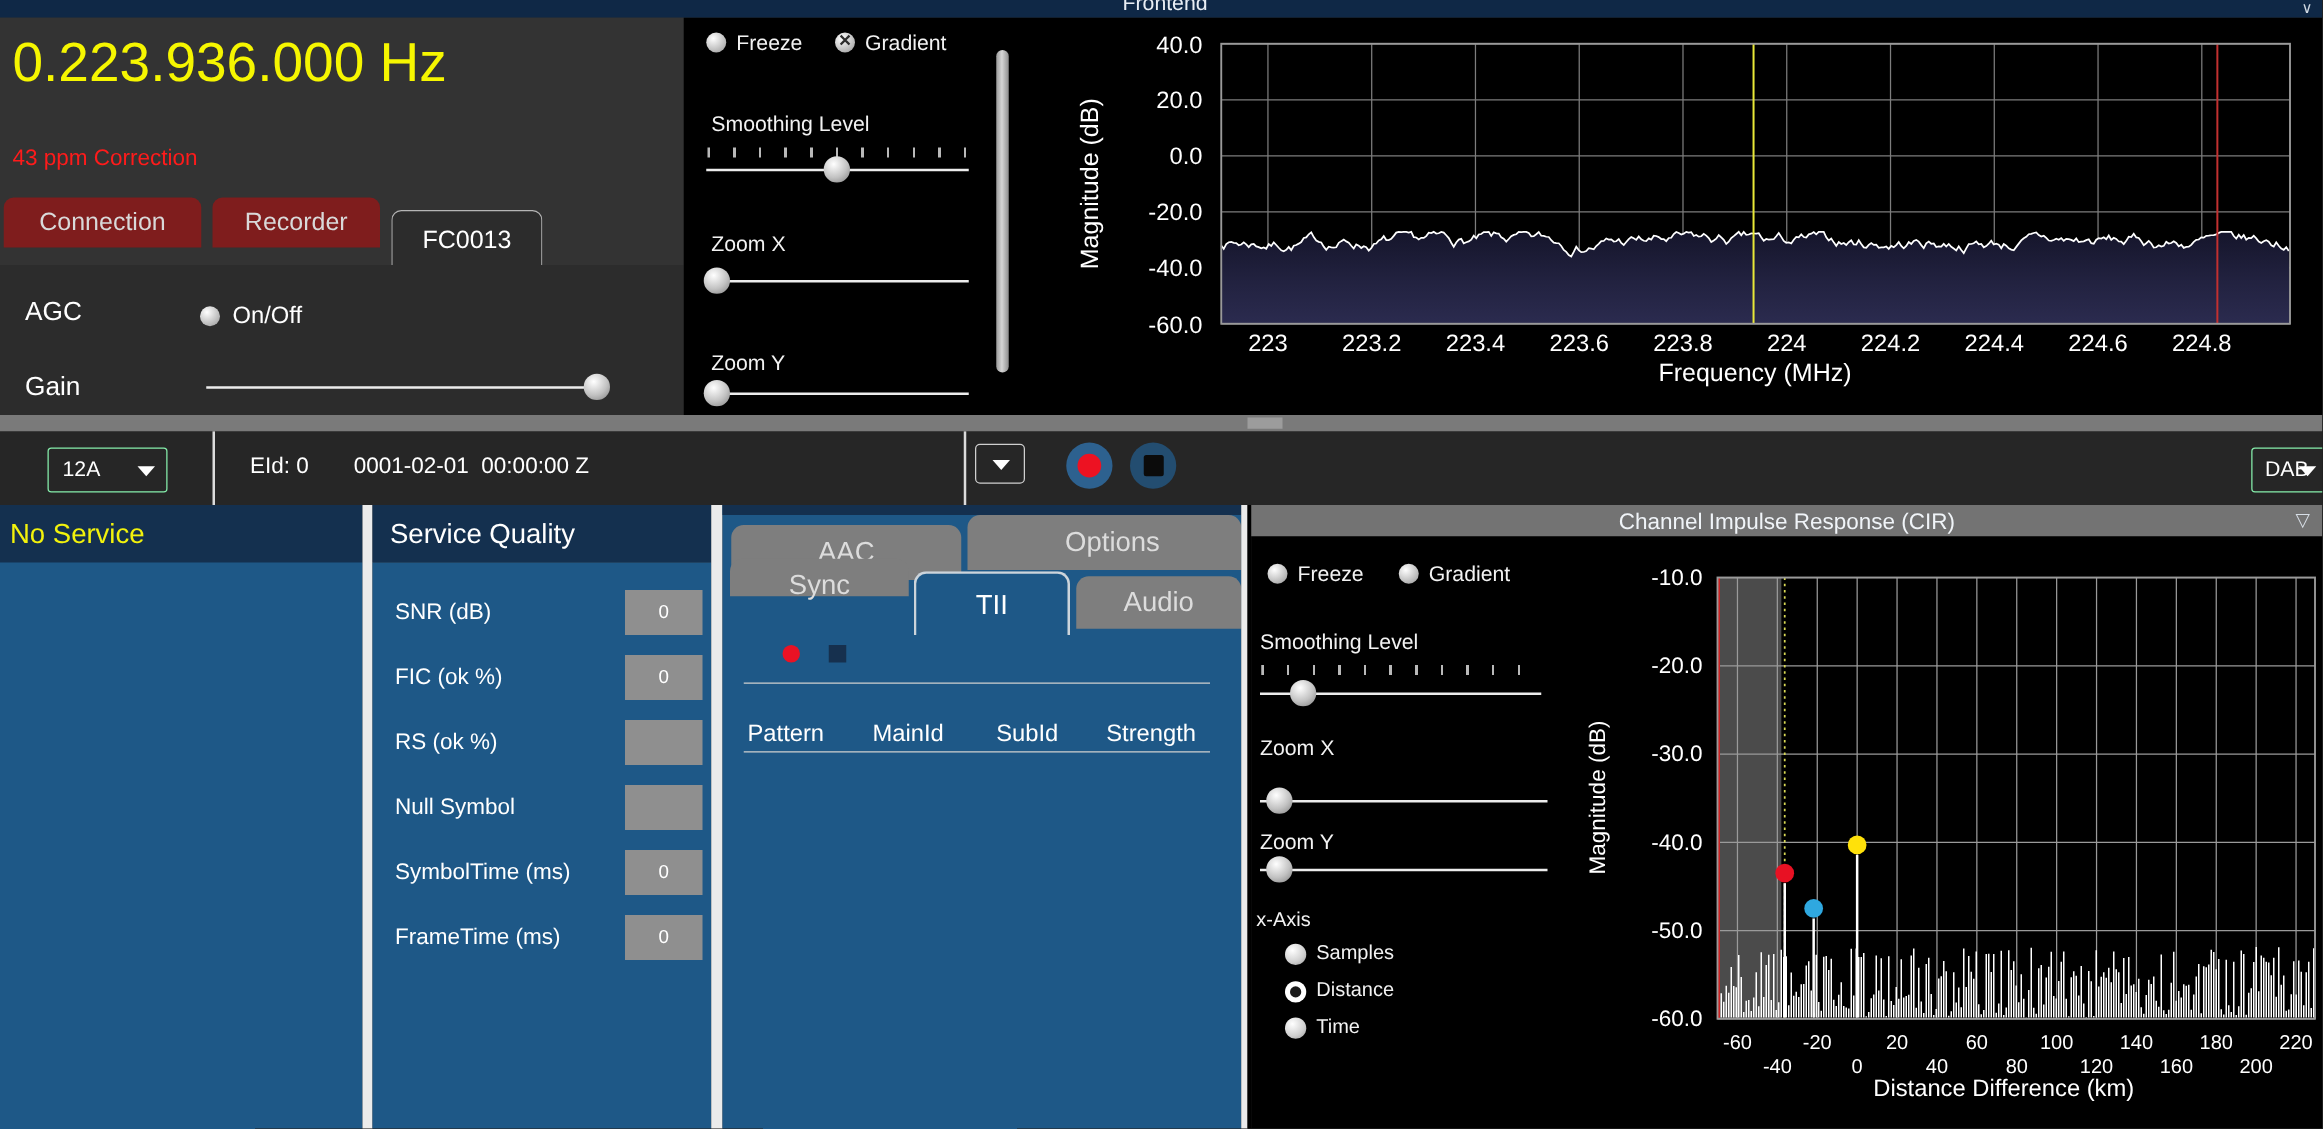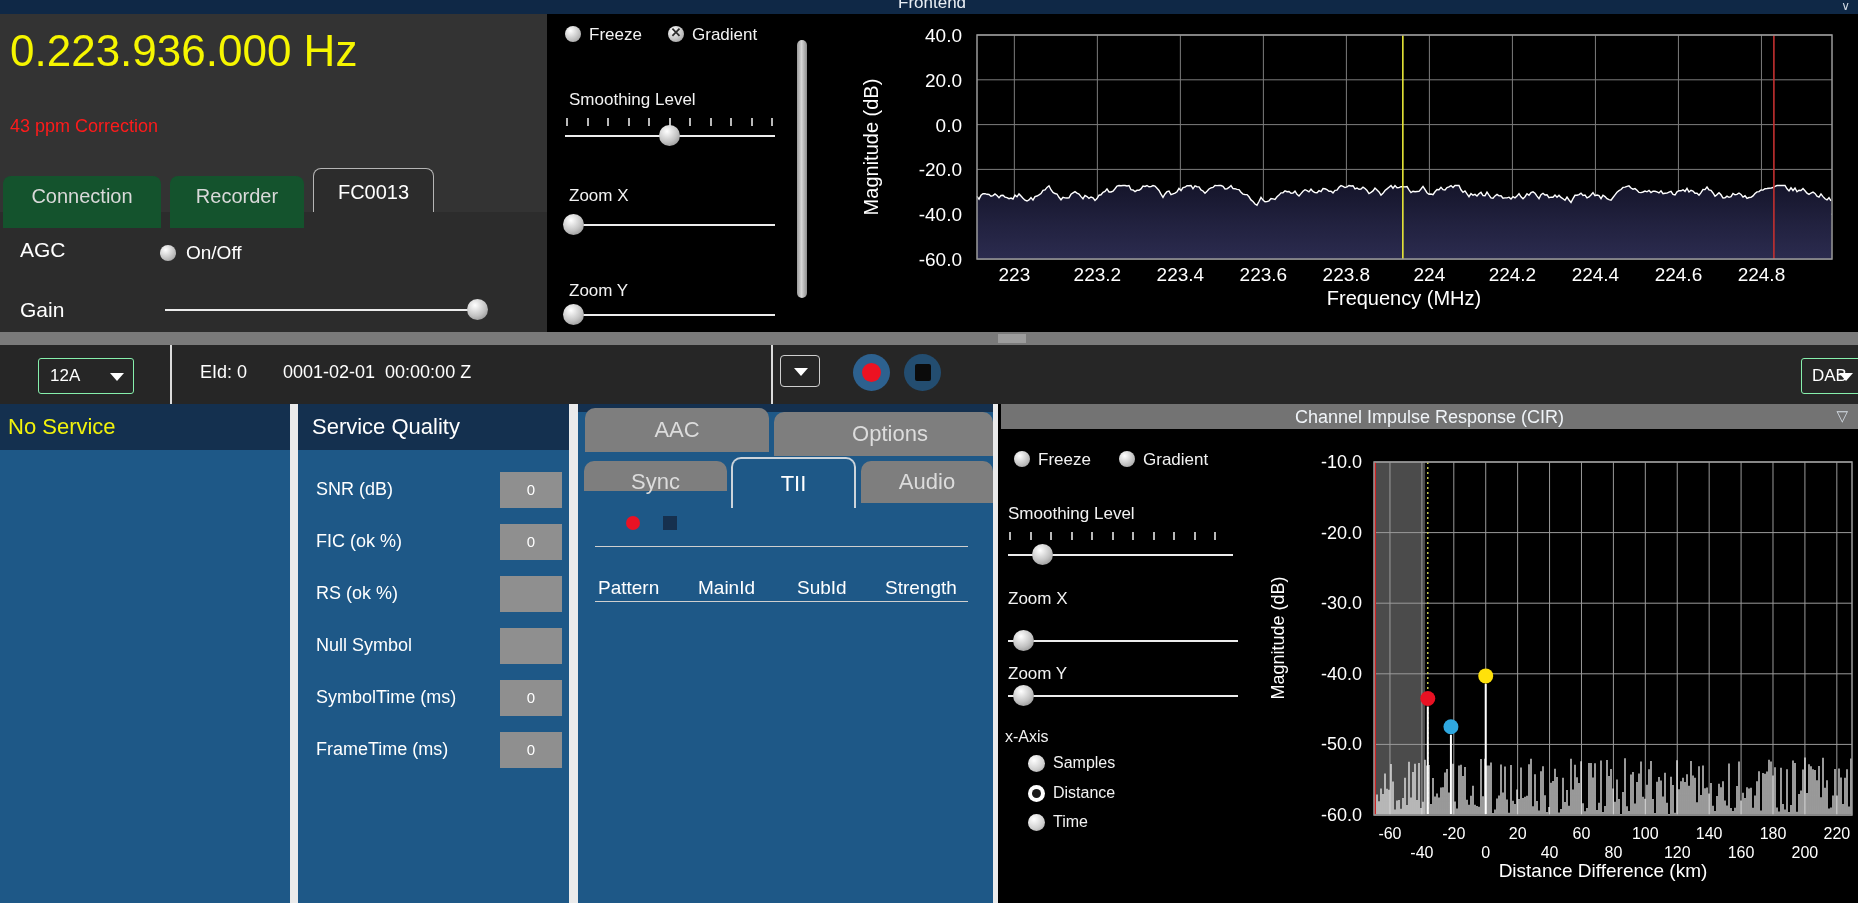--- a/index.html
+++ b/index.html
@@ -11,21 +11,21 @@
   
   .titlebar { left:0; top:0; width:1858px; height:14px; background:#0f2846; overflow:hidden; z-index:30; }
   .titlebar .ttl { position:absolute; left:898px; top:-7px; color:#e9eef4; font-size:17px; }
   .titlebar .chev { position:absolute; right:8px; top:-1px; color:#cfd8e2; font-size:12px; }
 
   
   .tuner-bg { left:0; top:14px; width:547px; height:318px; background:#333333; }
   .tuner-content { left:0; top:212px; width:547px; height:120px; background:#2c2c2c; }
   .freq { left:10px; top:26px; font-size:44px; color:#f6f600; letter-spacing:0px; }
   .corr { left:10px; top:116px; font-size:18px; color:#fe1b1b; }
-  .tab { position:absolute; top:176px; height:52px; background:#14532d; color:#d9d9d9;
+  .tab { position:absolute; top:158px; height:40px; background:#7f1d1d; color:#d9d9d9;
          border-radius:8px 8px 0 0; font-size:20px; text-align:center; line-height:40px; }
   .tab.sel { top:168px; height:44px; background:#2c2c2c; color:#ffffff; line-height:46px;
              border:1px solid #b5b5b5; border-bottom:none; z-index:2; }
   .rowlab { color:#fff; font-size:21px; }
   .dotled { position:absolute; width:16px; height:16px; border-radius:50%;
             background:radial-gradient(circle at 35% 30%, #ffffff, #b5b5b5 70%, #8a8a8a); }
   .dotled .x { position:absolute; left:0; top:-1px; width:16px; height:16px; color:#2d2d2d;
                font-size:13px; font-weight:bold; text-align:center; line-height:16px; }
   .slider-track { position:absolute; height:2px; background:#ececec; }
   .slider-handle { position:absolute; width:21px; height:21px; border-radius:50%;
@@ -190,23 +190,23 @@
       <span class="sq-label" style="left:18px; top:237px;">SymbolTime (ms)</span>
       <span class="sq-box" style="top:230px;">0</span>
       <span class="sq-label" style="left:18px; top:289px;">FrameTime (ms)</span>
       <span class="sq-box" style="top:282px;">0</span>
     </div>
   </div>
   <div class="pdivider" style="left:569px; width:9px;"></div>
 
   <div class="pbody" style="left:578px; top:404px; width:415px; height:499px;">
     <div style="position:absolute; left:0; top:0; width:415px; height:8px; background:#14304f;"></div>
-    <div class="dtab" style="left:7px;  top:4px; width:184px; height:44px; line-height:44px;">AAC</div>
+    <div class="dtab" style="left:7px;  top:16px; width:184px; height:44px; line-height:44px;">AAC</div>
     <div class="dtab" style="left:196px; top:8px; width:219px; height:44px; line-height:44px;padding-left:13px;">Options</div>
-    <div class="dtab" style="left:6px;  top:57px; width:143px; height:30px; line-height:42px;">Sync</div>
+    <div class="dtab" style="left:6px;  top:43px; width:143px; height:30px; line-height:42px;">Sync</div>
     <div class="dtab sel" style="left:153px; top:53px; width:125px; height:51px; line-height:49px;">TII</div>
     <div class="dtab" style="left:283px; top:57px; width:132px; height:42px; line-height:42px;">Audio</div>
     <div class="ind-dot" style="left:48px; top:112px;"></div>
     <div class="ind-sq" style="left:85px; top:112px;"></div>
     <div class="hline" style="left:17px; top:142px; width:373px;"></div>
     <span class="colhead" style="left:20px;  top:173px;">Pattern</span>
     <span class="colhead" style="left:120px; top:173px;">MainId</span>
     <span class="colhead" style="left:219px; top:173px;">SubId</span>
     <span class="colhead" style="left:307px; top:173px;">Strength</span>
     <div class="hline" style="left:17px; top:197px; width:373px;"></div>

